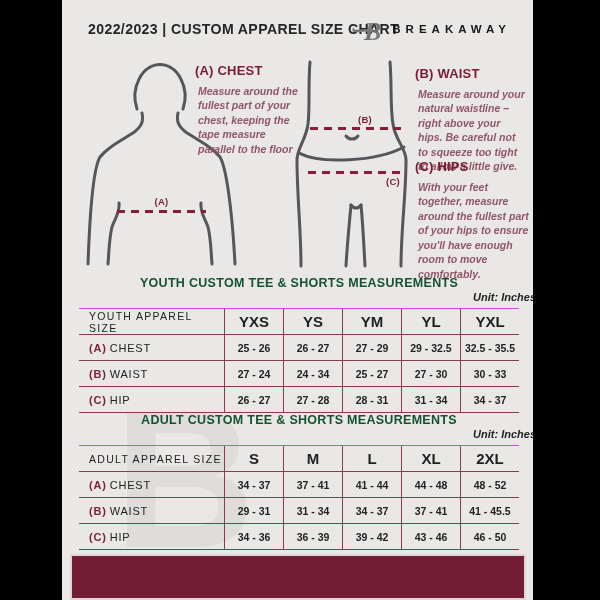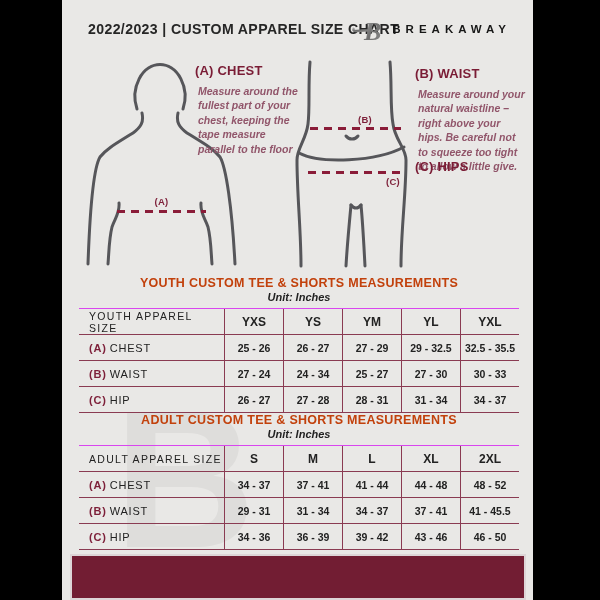--- a/index.html
+++ b/index.html
@@ -35,32 +35,32 @@
   .gblock p{margin:3px;font-size:10.5px;font-style:italic;color:#91556a;line-height:1.38;font-weight:600;}
   
   .watermark{
     position:absolute;left:52px;top:382px;z-index:1;
     font-size:196px;font-weight:800;line-height:1;color:#dedddb;
     font-family:"Liberation Sans",sans-serif;user-select:none;
   }
   
   .size-section{position:absolute;left:0;width:474px;z-index:2;}
   .size-section h2{
-    margin:0;text-align:center;font-size:12.5px;font-weight:800;color:#c2410c;letter-spacing:.3px;
-  }
-  .unit{text-align:center;font-size:11px;font-style:italic;font-weight:700;color:#222;margin-top:1px;}
+    margin:0;text-align:center;font-size:12.5px;font-weight:800;color:#14532d;letter-spacing:.3px;
+  }
+  .unit{text-align:right;font-size:11px;font-style:italic;font-weight:700;color:#222;margin-top:1px;}
   table{border-collapse:collapse;table-layout:fixed;width:425px;margin:5px auto 0;}
   th,td{
     height:25px;padding:0;text-align:center;font-size:10.5px;color:#222;
     border-top:1px solid #d946ef;border-bottom:1px solid #8a3b52;background:transparent;
   }
   th:not(.lbl),td:not(.lbl){border-left:1px solid #8a3b52;width:58px;font-weight:600;}
   .lbl{width:135px;text-align:left;padding-left:10px;}
   thead .lbl{font-weight:400;letter-spacing:1.3px;font-size:10.5px;}
-  thead th:not(.lbl){font-weight:700;font-size:12px;}
+  thead th:not(.lbl){font-weight:700;font-size:15px;}
   td.lbl{letter-spacing:.8px;font-size:11px;}
   td.lbl .key{color:#7d1f39;font-weight:700;margin-right:3px;}
   
   .footer-bar{
     position:absolute;left:8px;top:554px;width:456px;height:46px;z-index:3;
     background:#721d33;border:2px solid #ddd5d7;box-sizing:border-box;
   }
 </style>
 </head>
 <body>
@@ -116,20 +116,21 @@
     <div class="gblock" style="left:133px;top:8px;width:110px">
       <h3>(A) CHEST</h3>
       <p>Measure around the fullest part of your chest, keeping the tape measure parallel to the floor</p>
     </div>
     <div class="gblock" style="left:353px;top:11px;width:114px">
       <h3>(B) WAIST</h3>
       <p>Measure around your natural waistline – right above your hips. Be careful not to squeeze too tight to allow a little give.</p>
     </div>
     <div class="gblock" style="left:353px;top:104px;width:118px">
       <h3>(C) HIPS</h3>
+      <p>With your feet together, measure around the fullest part of your hips to ensure you'll have enough room to move comfortably.</p>
     </div>
   </div>
 
   <div class="watermark">B</div>
 
   <section class="size-section" style="top:276px">
     <h2>YOUTH CUSTOM TEE &amp; SHORTS MEASUREMENTS</h2>
     <div class="unit">Unit: Inches</div>
     <table>
       <thead>

